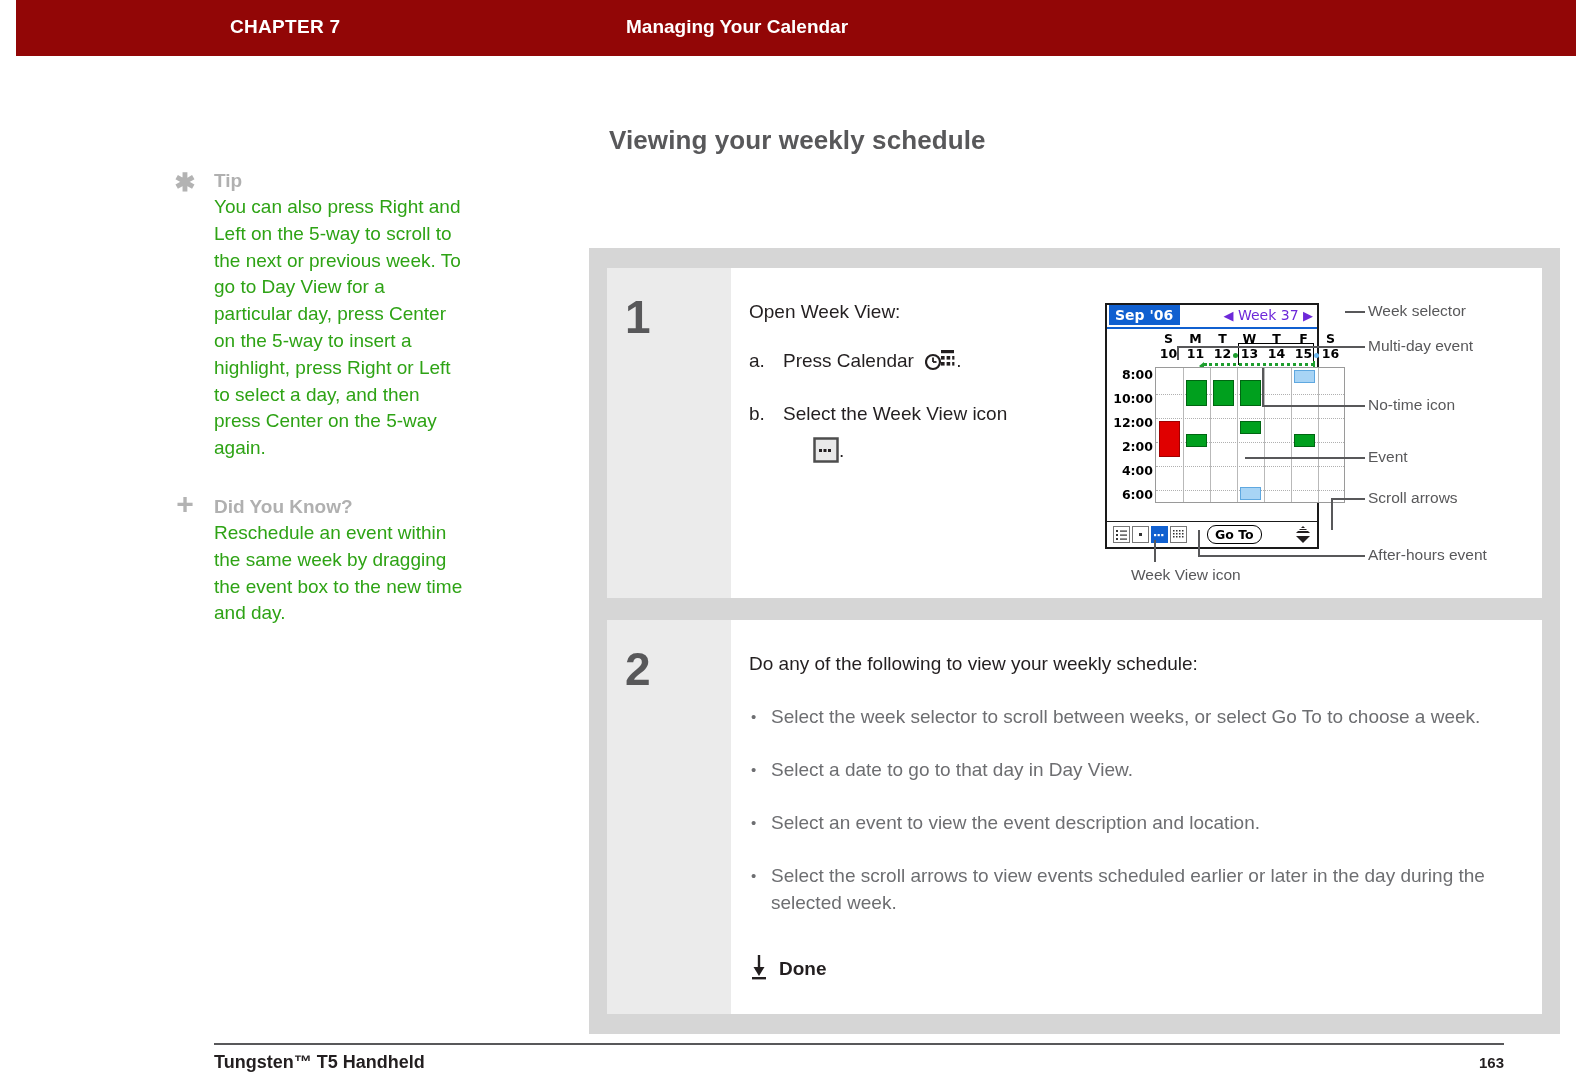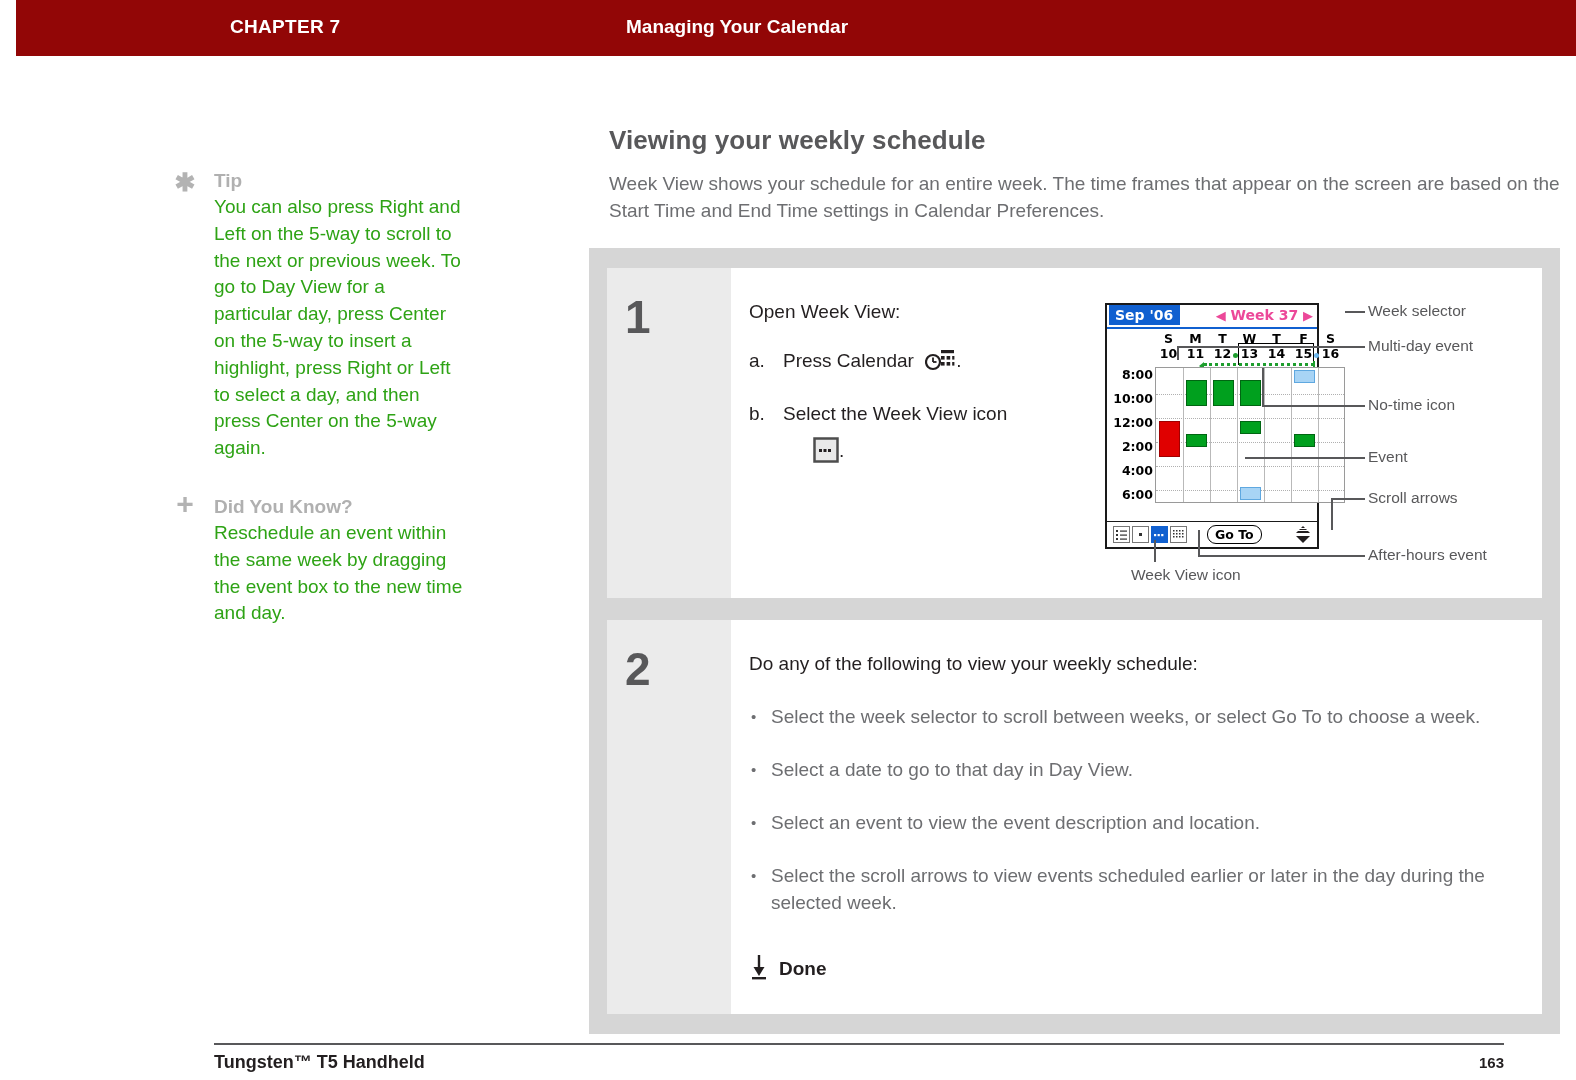--- a/index.html
+++ b/index.html
@@ -95,21 +95,21 @@
   #palmTitle{
     position:absolute;left:0;top:0;width:100%;height:24px;
     border-bottom:2px solid #1060d0;box-sizing:border-box;
   }
   #palmTitle .mon{
     position:absolute;left:2px;top:0px;background:#1060d0;color:#fff;
     font-weight:bold;font-size:14px;padding:2px 7px 2px 6px;
     font-family:"DejaVu Sans", sans-serif;
   }
   #palmTitle .wk{
-    position:absolute;right:4px;top:2px;color:#ec4899;font-weight:bold;font-size:14px;
+    position:absolute;right:4px;top:2px;color:#6d28d9;font-weight:normal;font-size:14px;
     font-family:"DejaVu Sans", sans-serif;
   }
   #palmTitle .wk .arw{font-size:13px;}
 
   .dayhdr{position:absolute;top:26px;left:48px;width:190px;height:34px;}
   .dayhdr .dcol{
     position:absolute;width:27px;text-align:center;font-size:12.5px;
     font-weight:bold;font-family:"DejaVu Sans", sans-serif;color:#000;
   }
   .dayhdr .dow{top:0;}
@@ -192,21 +192,20 @@
   </div>
   <div class="note">
     <div class="glyph plus">+</div>
     <div class="ntitle">Did You Know?</div>
     <div class="nbody">Reschedule an event within the same week by dragging the event box to the new time and day.</div>
   </div>
 </div>
 
 <div id="main">
   <h2>Viewing your weekly schedule</h2>
-  <p class="intro">Week View shows your schedule for an entire week. The time frames that appear on the screen are based on the Start Time and End Time settings in Calendar Preferences.</p>
 </div>
 
 <div id="steps">
 
   <div class="step" id="step1">
     <div class="stepnum">1</div>
     <div class="stepbody">
       <p>Open Week View:</p>
 
       <div class="sub">

